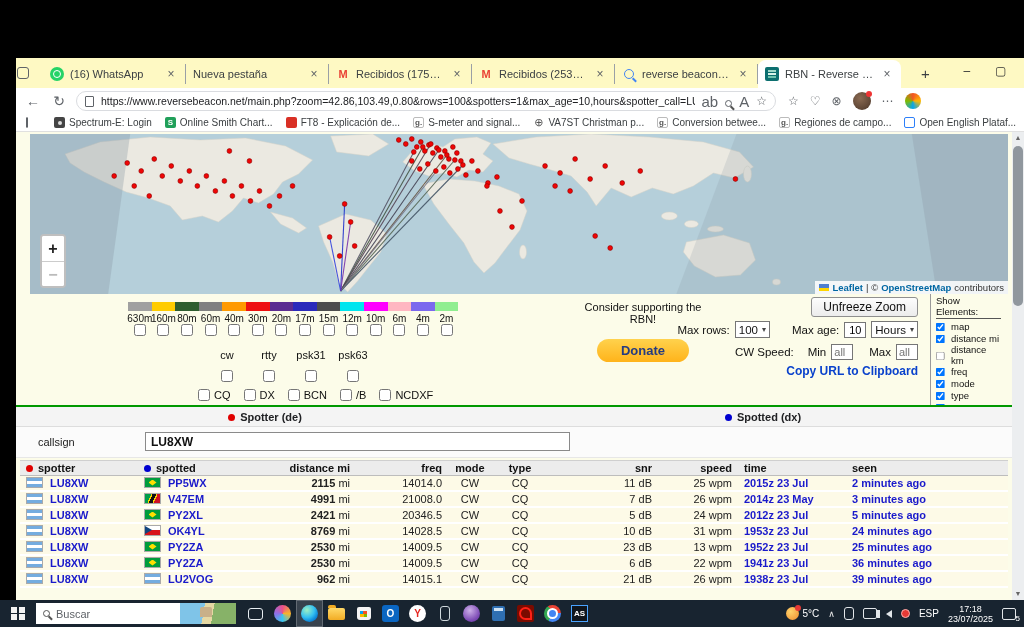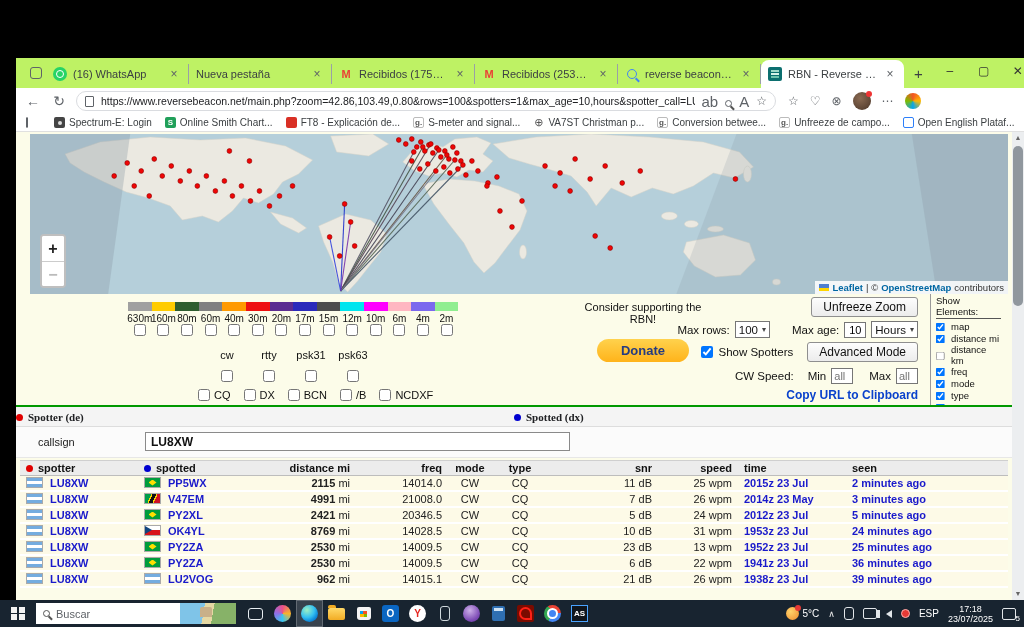--- a/index.html
+++ b/index.html
@@ -4,21 +4,21 @@
 <style>
   html,body{margin:0;padding:0;}
   body{width:1024px;height:627px;background:#000;position:relative;overflow:hidden;
        font-family:"Liberation Sans",sans-serif;color:#202124;}
   *{box-sizing:border-box;}
 
   
   .browser{position:absolute;left:16px;top:58px;right:0;height:542px;background:#fff;}
 
   
-  .tabbar{height:30px;background:#bef264;display:flex;align-items:flex-end;padding-left:14px;}
+  .tabbar{height:30px;background:#fef9c3;display:flex;align-items:flex-end;padding-left:1px;gap:10px;}
   .tab-actions{width:24px;height:22px;margin:0 4px 4px 0;display:flex;align-items:center;justify-content:center;}
   .tab-actions .sq{width:12px;height:12px;border:1.4px solid #5f6368;border-radius:3px;}
   .tabs{display:flex;height:30px;align-items:flex-end;}
   .tab{width:143px;height:28px;display:flex;align-items:center;gap:6px;padding:0 7px;
        font-size:11px;color:#3c4043;position:relative;}
   .tab:not(.active){border-right:1px solid #9aa0a6;height:20px;margin-bottom:4px;}
   .tab.active{background:#fff;border-radius:8px 8px 0 0;height:28px;border-right:none;}
   .tab-title{flex:1;white-space:nowrap;overflow:hidden;text-overflow:ellipsis;}
   .tab-close{color:#5f6368;font-size:12px;width:14px;text-align:center;flex:none;}
   .favicon{width:14px;height:14px;flex:none;position:relative;display:flex;align-items:center;justify-content:center;}
@@ -124,21 +124,21 @@
              padding:1px 0 3px 5px;font-size:9.5px;color:#111;}
   .sel-title{border-bottom:1px solid #555;padding-bottom:1px;margin-bottom:2px;}
   .sel-item{display:flex;align-items:center;gap:3px;line-height:10.5px;}
   .sel-item input{transform:scale(.72);transform-origin:left center;width:12px;height:12px;}
 
   
   .filterwrap{position:absolute;left:0;right:0;top:273px;}
   .greenline{height:2px;background:#090;}
   .fhead{display:flex;background:#f4f4f4;border-bottom:1px solid #ddd;height:20px;align-items:center;
          font-weight:bold;font-size:11px;}
-  .fhead>div{width:50%;font-family:Liberation Serif, serif;}
+  .fhead>div{width:50%;text-align:center;}
   .dot{display:inline-block;width:7px;height:7px;border-radius:50%;margin-right:5px;vertical-align:0;}
   .dot.red{background:#e00000;}
   .dot.blue{background:#0000d0;}
   .csrow{position:relative;height:31px;background:#fbfbfb;border-bottom:1px solid #e7e7e7;}
   .cslabel{position:absolute;left:22px;top:9px;font-size:11px;color:#222;}
   .csinput{position:absolute;top:5px;height:19px;border:1px solid #8a8a8a;font-size:12px;font-weight:bold;
            font-family:"Liberation Sans",sans-serif;padding:0 5px;color:#111;background:#fff;}
   .csinput.left{left:129px;width:425px;}
   .csinput.right{left:562px;width:424px;font-weight:bold;}
   .csinput::placeholder{color:#9a9a9a;font-weight:bold;}
@@ -349,21 +349,21 @@
           <span class="bicon groups">
             <i>g.</i>
           </span>
           <span>Conversion betwee...</span>
         </span>
 
         <span class="bm">
           <span class="bicon groups">
             <i>g.</i>
           </span>
-          <span>Unfreeze de campo...</span>
+          <span>Regiones de campo...</span>
         </span>
 
         <span class="bm">
           <span class="bicon openenglish">
             <i></i>
           </span>
           <span>Open English Plataf...</span>
         </span>
 
     </span>
@@ -659,26 +659,20 @@
             <span class="arr">▾</span>
           </span>
         <span style="width:12px;"></span>
         <span>Max age:</span>
         <input class="tinput age" value="10" style="">
         <span class="selectbox">
             <span>Hours</span>
             <span class="arr">▾</span>
           </span>
       </div>
-      <div class="rrow">
-        <input type="checkbox" checked="" style="">
-        <span>Show Spotters</span>
-        <span style="width:4px;"></span>
-        <span class="btn">Advanced Mode</span>
-      </div>
       <div class="rrow" style="margin-top:6px;">
         <span>CW Speed:</span>
         <span style="width:4px;"></span>
         <span>Min</span>
         <input class="tinput all" placeholder="all" style="">
         <span style="width:6px;"></span>
         <span>Max</span>
         <input class="tinput all" placeholder="all" style="">
       </div>
       <div class="rrow">

